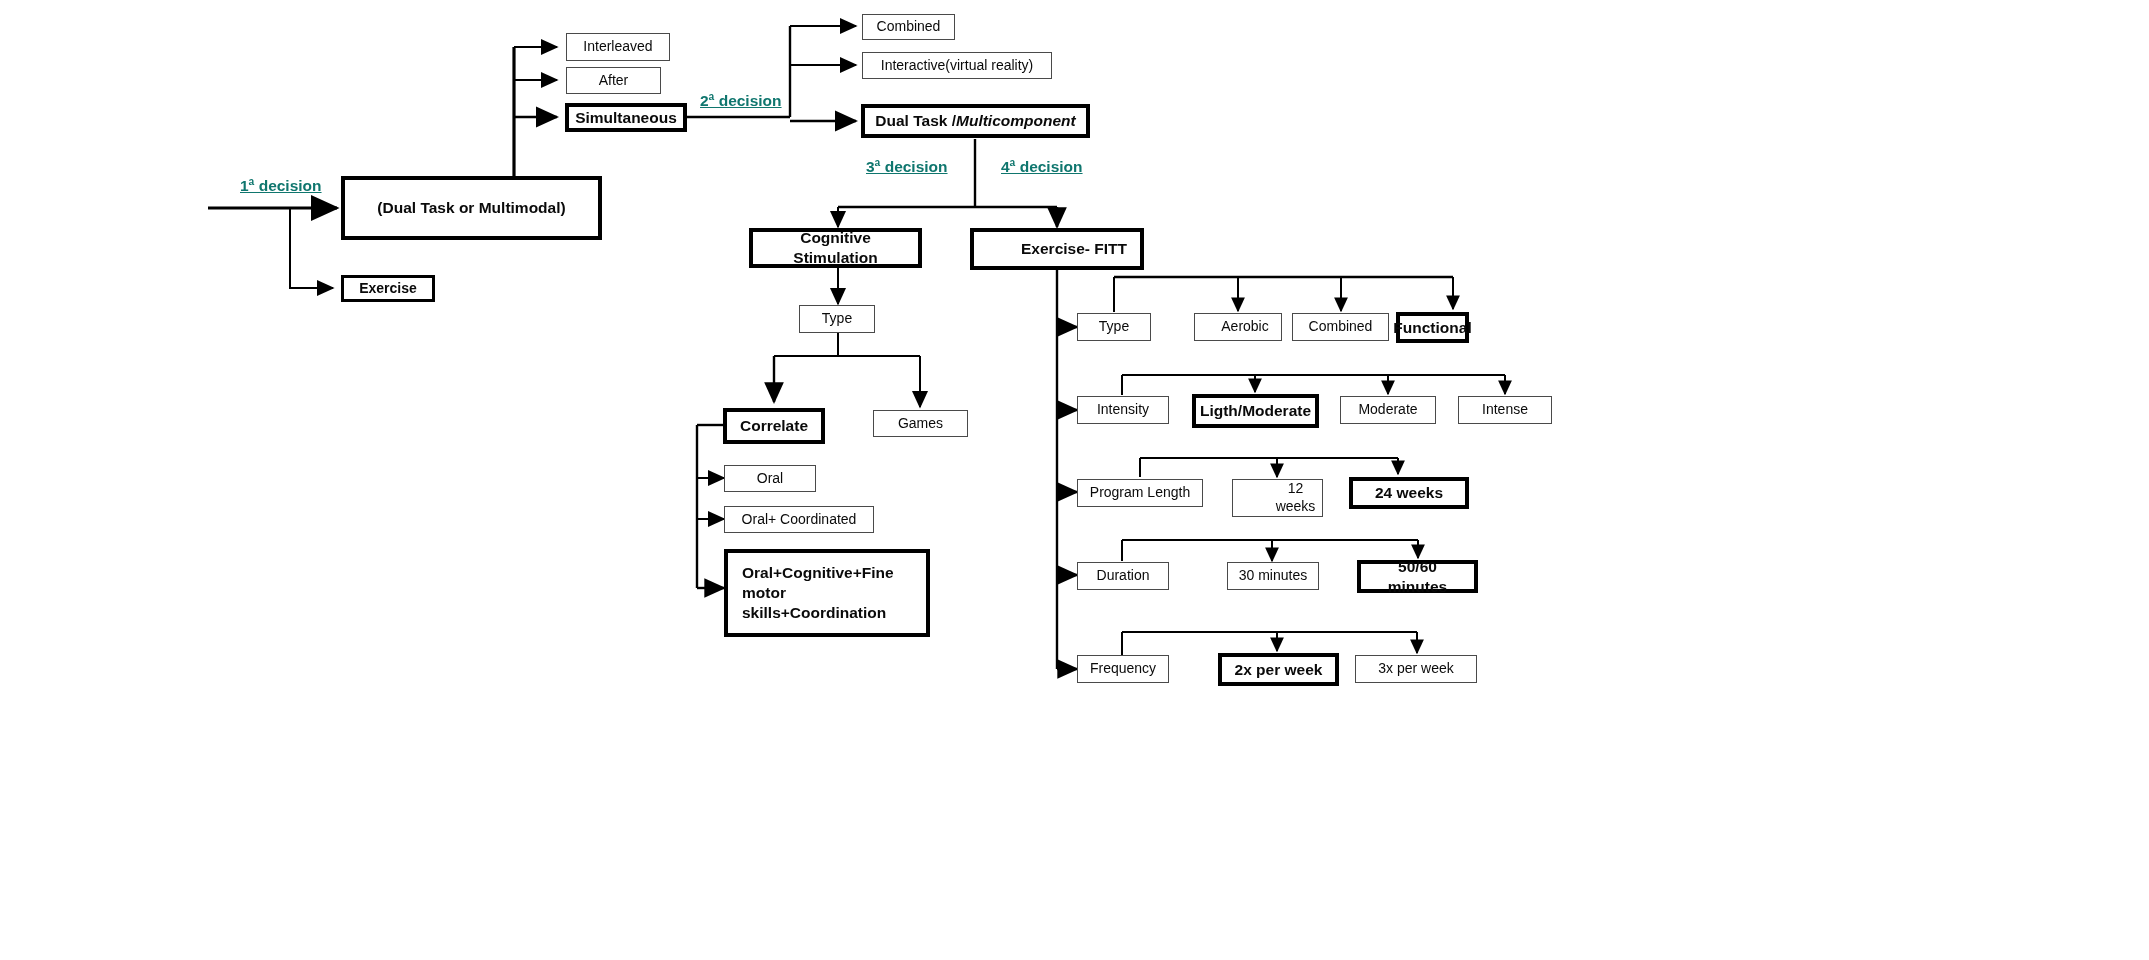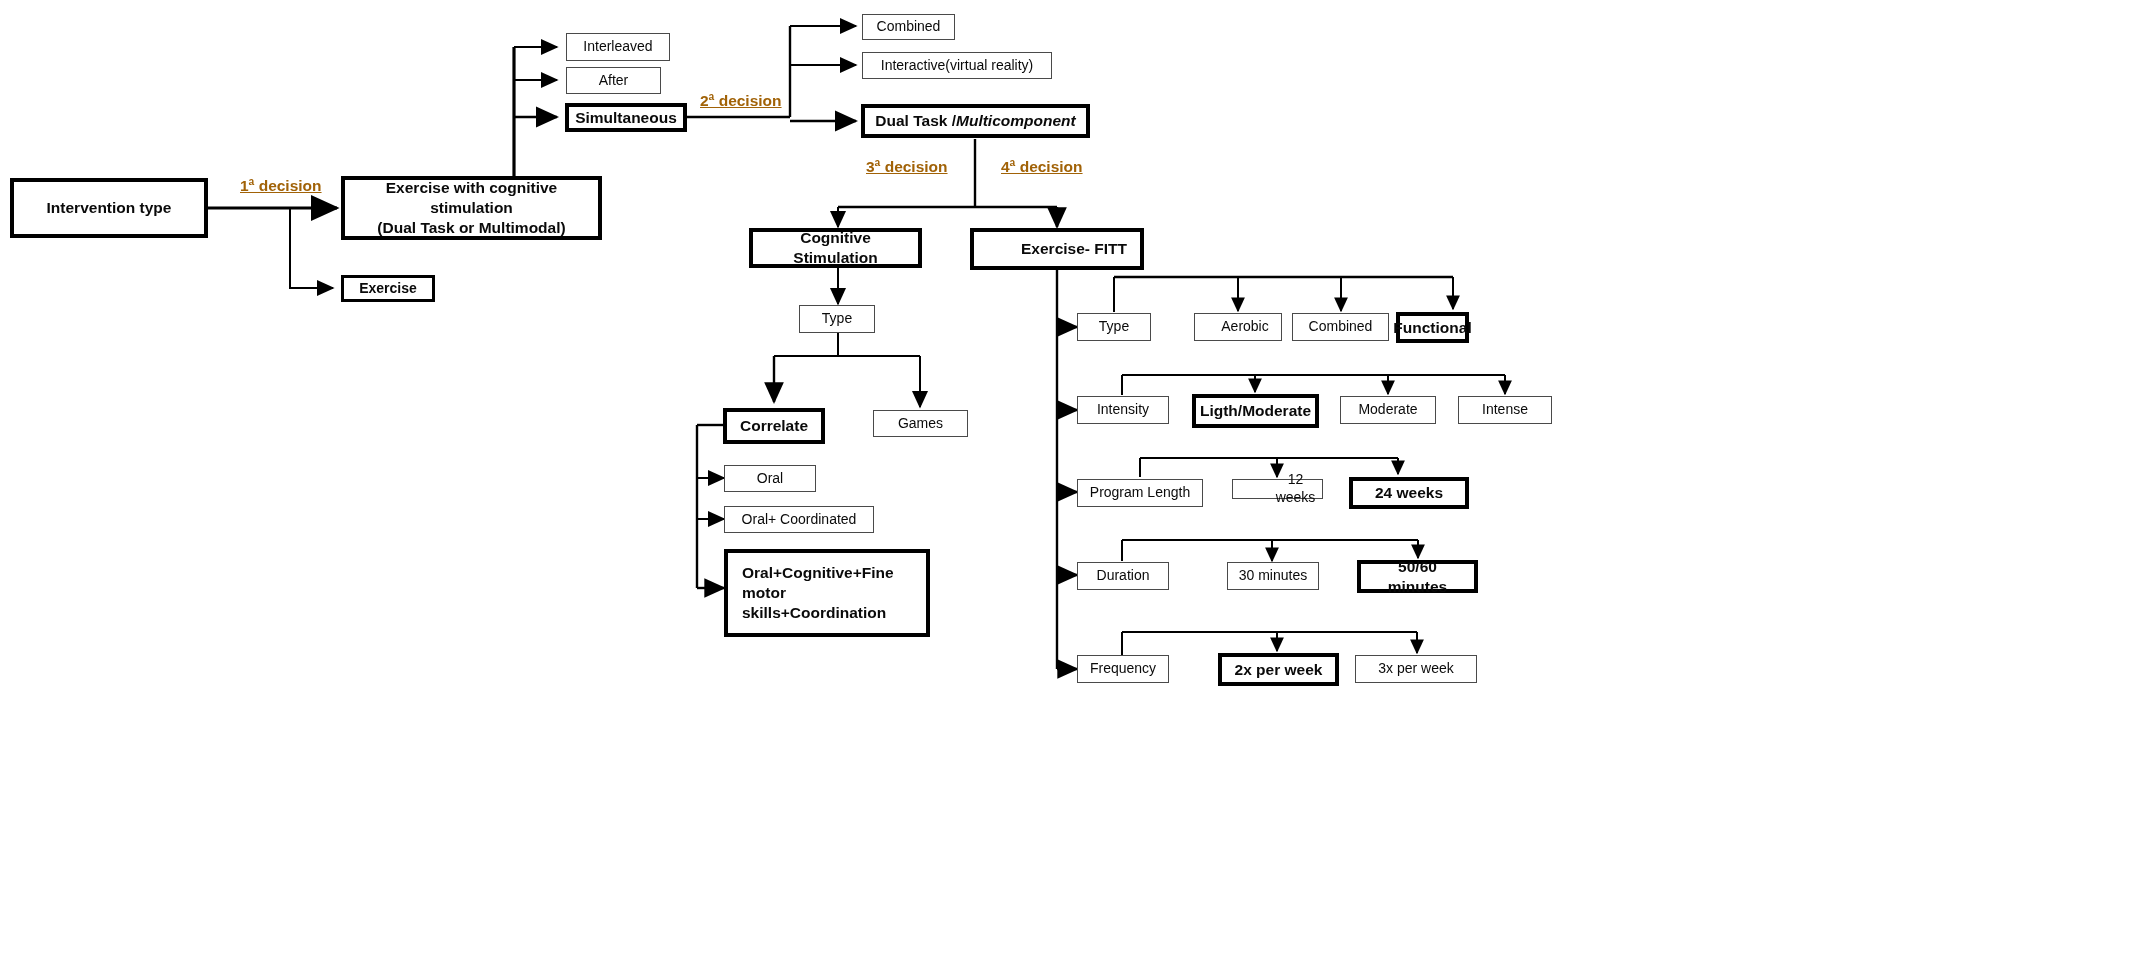--- a/index.html
+++ b/index.html
@@ -53,21 +53,21 @@
   .node.left-align {
     justify-content: flex-start;
     text-align: left;
     padding-left: 14px;
   }
   .node .ital { font-style: italic; }
 
   .decision-label {
     position: absolute;
     font-weight: 700;
-    color: #a16207;
+    color: #0f766e;
     text-decoration: underline;
     white-space: nowrap;
     z-index: 4;
   }
   .fs14 { font-size: 14px; }
   .fs15 { font-size: 15.5px; }
 </style>
 </head>
 <body>
 
@@ -154,24 +154,22 @@
       <path d="M1277,632 L1277,651" stroke-width="2" marker-end="url(#ahb)"></path>
       <path d="M1417,632 L1417,653" stroke-width="2" marker-end="url(#ahb)"></path>
     </g>
   </svg>
 
   <div class="decision-label fs15" style="left:240px; top:177px;">1ª decision</div>
   <div class="decision-label fs15" style="left:700px; top:92px;">2ª decision</div>
   <div class="decision-label fs15" style="left:866px; top:158px;">3ª decision</div>
   <div class="decision-label fs15" style="left:1001px; top:158px;">4ª decision</div>
 
-  <div class="node bold fs15" style="left:10px; top:178px; width:198px; height:60px;">Intervention type</div>
 
   <div class="node bold fs15" style="left:341px; top:176px; width:261px; height:64px; flex-direction:column;">
-    <span>Exercise with cognitive stimulation</span>
     <span>(Dual Task or Multimodal)</span>
   </div>
 
   <div class="node bold-thin fs14" style="left:341px; top:275px; width:94px; height:27px;">Exercise</div>
 
   <div class="node thin fs14" style="left:566px; top:33px; width:104px; height:28px;">Interleaved</div>
 
   <div class="node thin fs14" style="left:566px; top:67px; width:95px; height:27px;">After</div>
 
   <div class="node bold fs15" style="left:565px; top:103px; width:122px; height:29px;">Simultaneous</div>
@@ -208,21 +206,21 @@
   <div class="node thin fs14" style="left:1194px; top:313px; width:88px; height:28px;padding-left:20px;">Aerobic</div>
   <div class="node thin fs14" style="left:1292px; top:313px; width:97px; height:28px;">Combined</div>
   <div class="node bold fs15" style="left:1396px; top:312px; width:73px; height:31px;">Functional</div>
 
   <div class="node thin fs14" style="left:1077px; top:396px; width:92px; height:28px;">Intensity</div>
   <div class="node bold fs15" style="left:1192px; top:394px; width:127px; height:34px;">Ligth/Moderate</div>
   <div class="node thin fs14" style="left:1340px; top:396px; width:96px; height:28px;">Moderate</div>
   <div class="node thin fs14" style="left:1458px; top:396px; width:94px; height:28px;">Intense</div>
 
   <div class="node thin fs14" style="left:1077px; top:479px; width:126px; height:28px;">Program Length</div>
-  <div class="node thin fs14" style="left:1232px; top:479px; width:91px; height:20px;padding-left:42px;">12  weeks</div>
+  <div class="node thin fs14" style="left:1232px; top:479px; width:91px; height:38px;padding-left:42px;">12  weeks</div>
   <div class="node bold fs15" style="left:1349px; top:477px; width:120px; height:32px;">24  weeks</div>
 
   <div class="node thin fs14" style="left:1077px; top:562px; width:92px; height:28px;">Duration</div>
   <div class="node thin fs14" style="left:1227px; top:562px; width:92px; height:28px;">30 minutes</div>
   <div class="node bold fs15" style="left:1357px; top:560px; width:121px; height:33px;">50/60 minutes</div>
 
   <div class="node thin fs14" style="left:1077px; top:655px; width:92px; height:28px;">Frequency</div>
   <div class="node bold fs15" style="left:1218px; top:653px; width:121px; height:33px;">2x per week</div>
   <div class="node thin fs14" style="left:1355px; top:655px; width:122px; height:28px;">3x per week</div>
 

